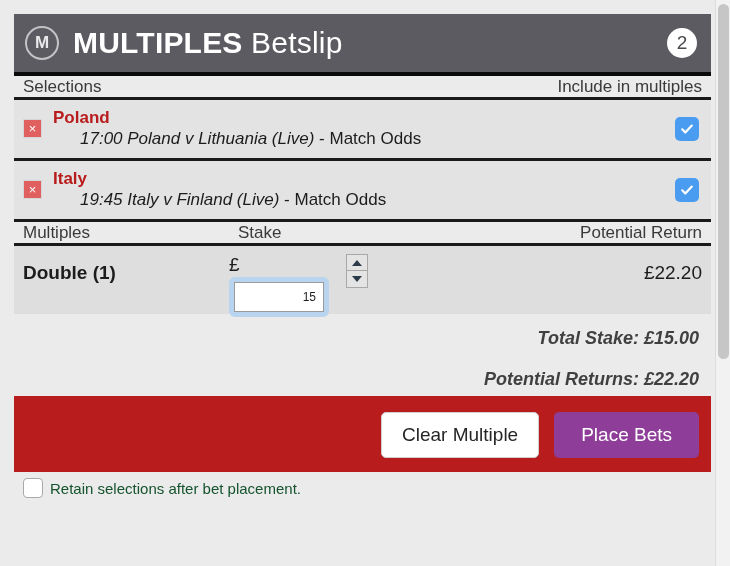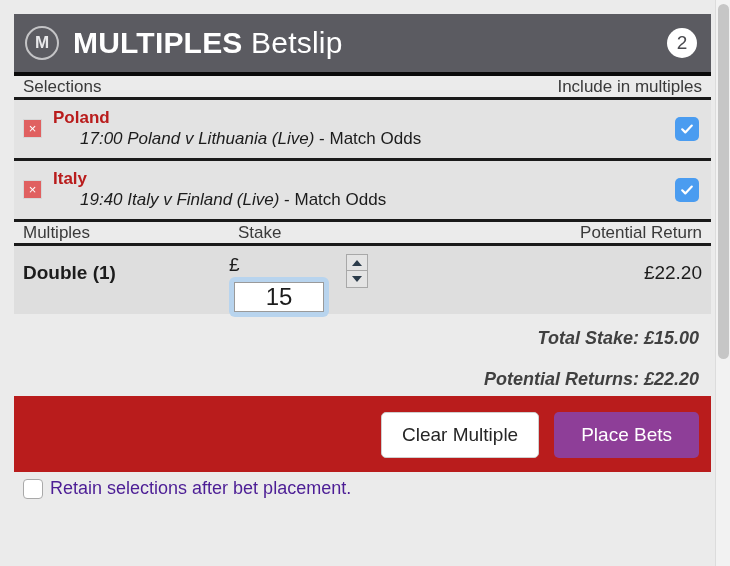--- a/index.html
+++ b/index.html
@@ -192,23 +192,23 @@
     padding: 5px;
     background: #b8d4ee;
     border-radius: 6px;
   }
   .stake-input {
     width: 90px;
     height: 30px;
     border: 1px solid #9a9a9a;
     background: #ffffff;
     font-family: "Liberation Sans", sans-serif;
-    font-size: 24px;
+    font-size: 12px;
     color: #1c1c1c;
-    text-align: center;
+    text-align: right;
     padding: 0 7px;
     outline: none;
   }
   .spinner {
     position: absolute;
     left: 117px;
     top: -4px;
     width: 22px;
   }
   .spin-btn {
@@ -298,22 +298,22 @@
   .chk-empty {
     width: 20px; height: 20px;
     border: 1px solid #a9a9a9;
     border-radius: 4px;
     background: #ffffff;
     flex: none;
     margin-right: 7px;
     cursor: pointer;
   }
   .retain-label {
-    font-size: 18px;
-    color: #4c1d95;
+    font-size: 15px;
+    color: #14532d;
   }
 </style>
 </head>
 <body>
 
 <div class="betslip">
 
   <div class="bs-header">
     <div class="bs-logo">
       <span>M</span>
@@ -339,21 +339,21 @@
       <svg width="16" height="16" viewBox="0 0 16 16" aria-hidden="true">
           <path d="M3.2 8.3 L6.3 11.4 L12.8 4.6" fill="none" stroke="#ffffff" stroke-width="2.2" stroke-linecap="round" stroke-linejoin="round"></path>
         </svg>
     </div>
   </div>
 
   <div class="sel-row">
     <div class="remove-btn">×</div>
     <div class="sel-text">
       <div class="sel-name">Italy</div>
-      <div class="sel-meta"><span class="ev">19:40 Italy v Finland (Live)</span><span> - Match Odds</span></div>
+      <div class="sel-meta"><span class="ev">19:45 Italy v Finland (Live)</span><span> - Match Odds</span></div>
     </div>
     <div class="chk-blue">
       <svg width="16" height="16" viewBox="0 0 16 16" aria-hidden="true">
           <path d="M3.2 8.3 L6.3 11.4 L12.8 4.6" fill="none" stroke="#ffffff" stroke-width="2.2" stroke-linecap="round" stroke-linejoin="round"></path>
         </svg>
     </div>
   </div>
 
   <div class="col-head">
     <div class="ch-left">Multiples</div>

